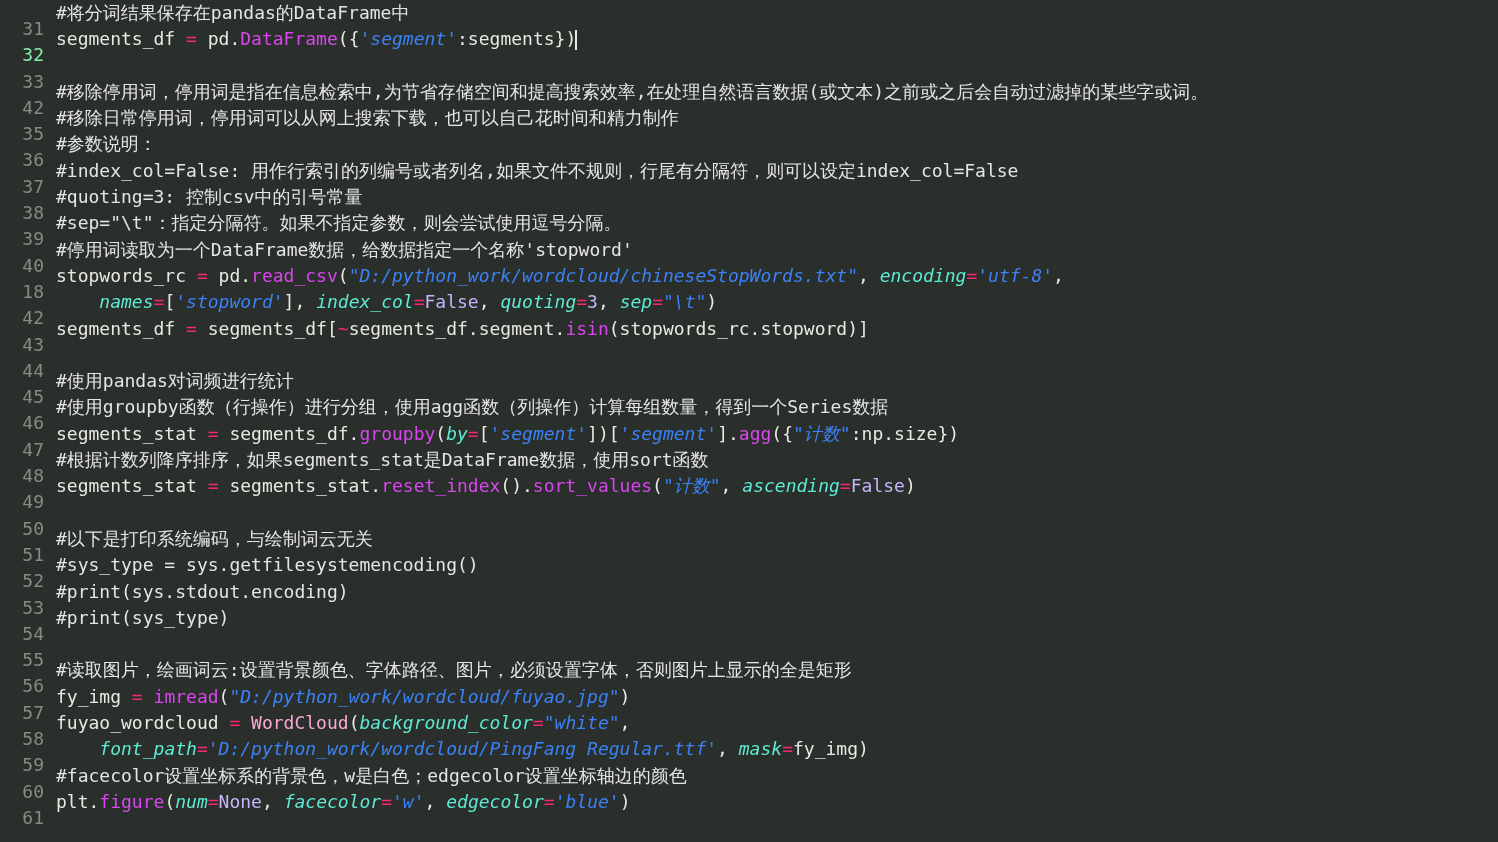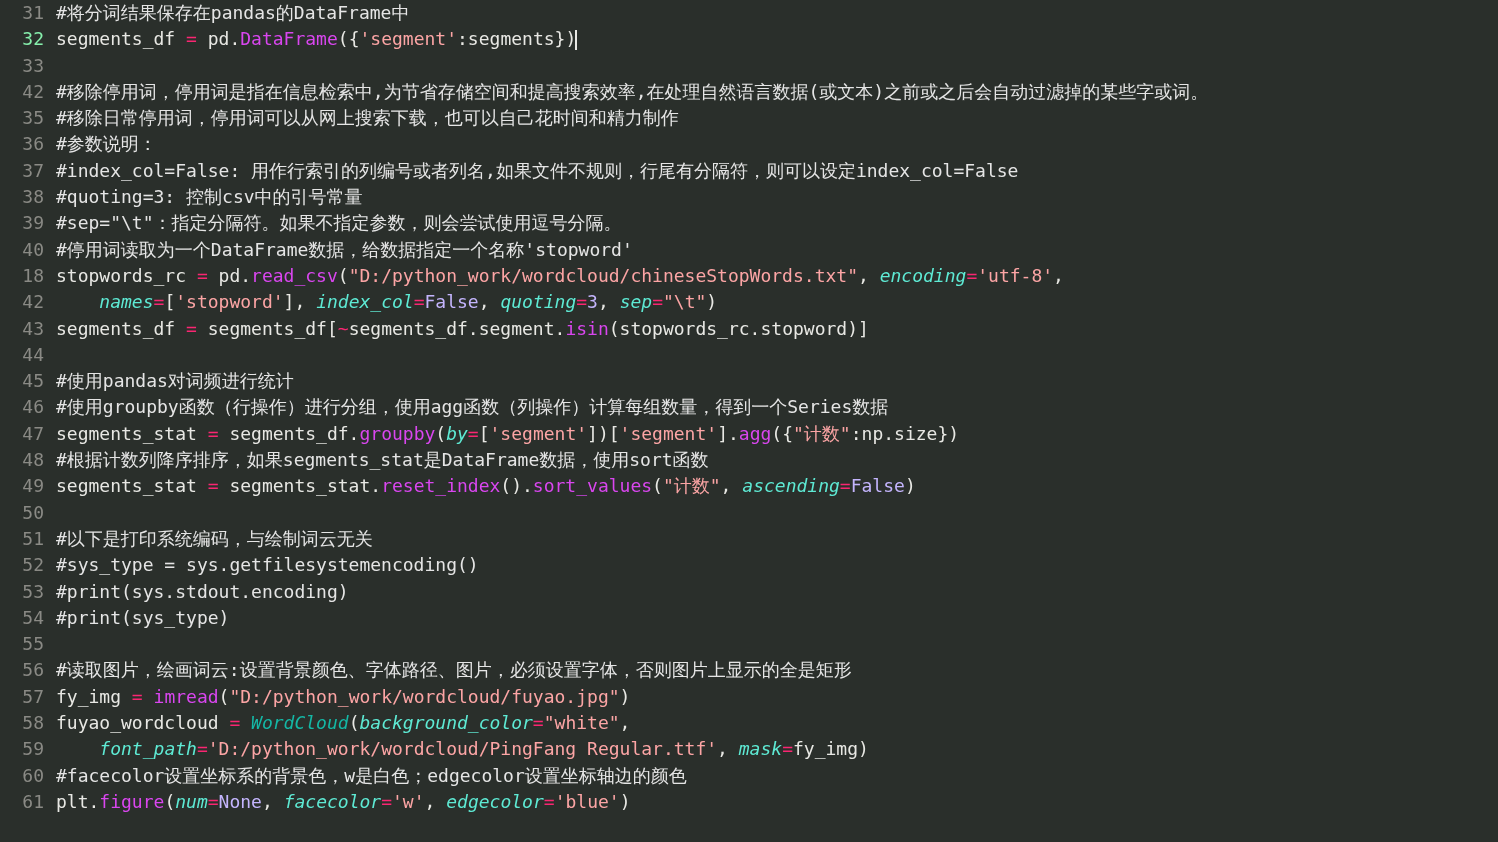--- a/index.html
+++ b/index.html
@@ -14,21 +14,21 @@
   }
   .editor {
     display: flex;
     width: 100%;
     height: 100%;
   }
   .gutter {
     background: #2a2f2b;
     color: #8a8a85;
     text-align: right;
-    padding: 0 12px 0 8px;
+    padding: 16px 12px 0 8px;
     user-select: none;
     width: 56px;
     flex-shrink: 0;
   }
   .gutter .ln {
     display: block;
     height: 26.3px;
     line-height: 26.3px;
   }
   .gutter .ln.active {
@@ -48,23 +48,23 @@
     display:inline-block;
     width:2px;
     height:20px;
     background:#e8e8e4;
     vertical-align:middle;
     margin-left:-1px;
   }
   .c-comment { color: #e5e5e5; }
   .c-default { color: #e8e8e4; }
   .c-keyword { color: #5eead4; font-style: italic; }
-  .c-string  { color: #fca5a5; }
+  .c-string  { color: #3b82f6; font-style: italic; }
   .c-func    { color: #d946ef; }
-  .c-class   { color: #14b8a6; font-style: italic; }
+  .c-class   { color: #f9a8d4; }
   .c-const   { color: #c4b5fd; }
   .c-op      { color: #f92672; }
 </style>
 </head>
 <body>
 
 <div class="editor">
   <div class="gutter">
       <span class="ln">31</span>
       <span class="ln active">32</span>

